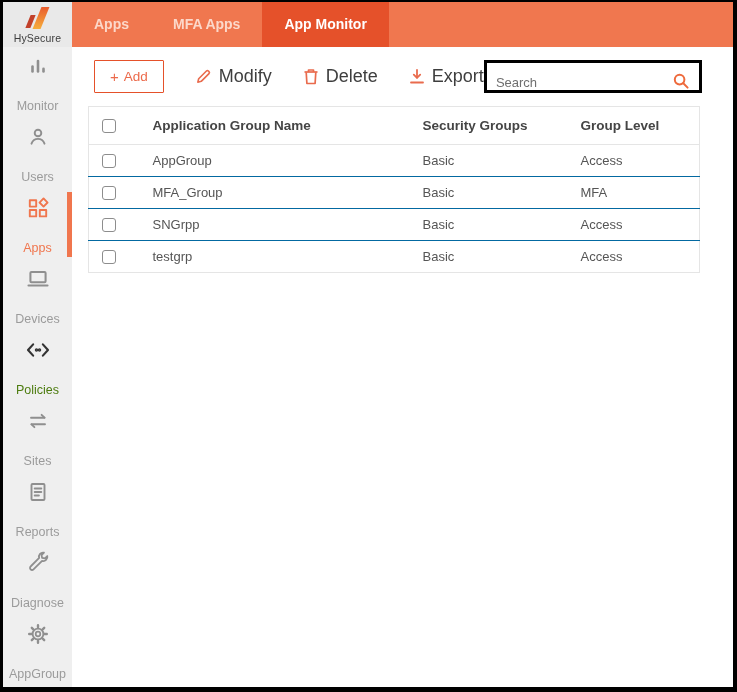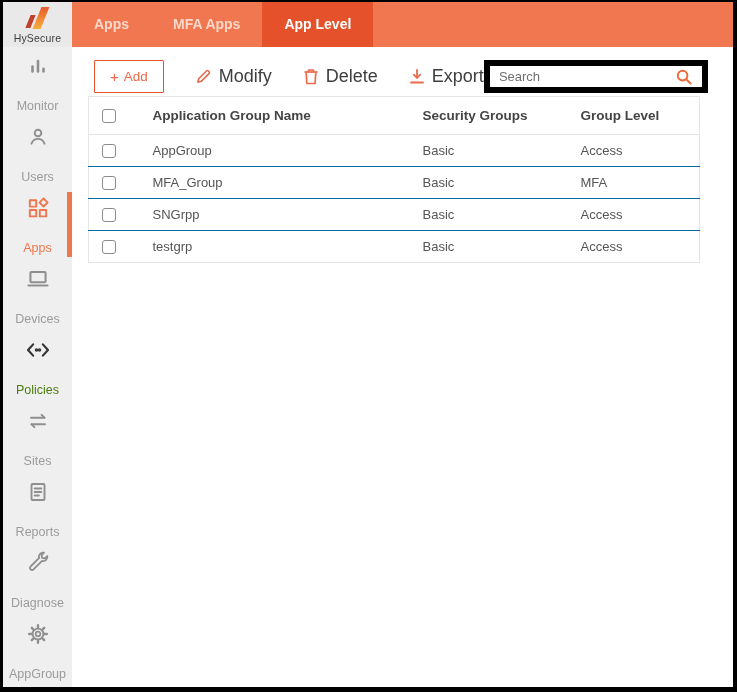--- a/index.html
+++ b/index.html
@@ -63,31 +63,31 @@
     padding:8px 15px; margin-left:6px; cursor:pointer; border-radius:1px;
   }
   .btn-add .plus{ font-size:15px; line-height:1; }
   .tool-btn{
     display:inline-flex; align-items:center; gap:7px; margin-left:31px;
     background:none; border:none; font-family:inherit; font-size:18px;
     color:#3e3e3e; cursor:pointer;
   }
   .search-box{
     margin-left:auto; width:231px; height:33px;
-    border:6px solid #000000; background:#fff;
-    display:flex; align-items:center; padding:0 9px;
+    border:3px solid #000000; background:#fff;
+    display:flex; align-items:flex-end; padding:0 9px;
   }
   .search-box input{
     flex:1; border:none; outline:none; font-family:inherit;
     font-size:13px; color:#555; min-width:0; background:transparent;
   }
   .search-box input::placeholder{ color:#6f6f6f; opacity:1; }
   .search-btn{ background:none; border:none; cursor:pointer; display:flex; padding:0; }
   
-  table.grid{ width:100%; margin-top:3px; border-collapse:collapse; border:1px solid var(--table-border,#e5e5e5); }
+  table.grid{ width:100%; margin-top:13px; border-collapse:collapse; border:1px solid var(--table-border,#e5e5e5); }
   table.grid th{
     height:38px; text-align:left; font-size:13.5px; font-weight:700; color:#454545;
     border-bottom:1px solid var(--table-border,#e5e5e5);
   }
   table.grid td{
     height:32px; font-size:13px; color:#555;
     border-bottom:1px solid #0369a1;
   }
   table.grid tr:last-child td{ border-bottom:none; }
   .col-check{ width:64px; padding-left:13px; }
@@ -214,21 +214,21 @@
         <span class="lbl">AppGroup</span>
       </div>
 
     </nav>
   </aside>
 
   <div class="main">
     <div class="tabbar">
       <div class="tab">Apps</div>
       <div class="tab">MFA Apps</div>
-      <div class="tab active">App Level</div>
+      <div class="tab active">App Monitor</div>
     </div>
 
     <div class="content">
 
       <div class="toolbar">
         <button class="btn-add">
           <span class="plus">+</span>
           <span>Add</span>
         </button>
 

